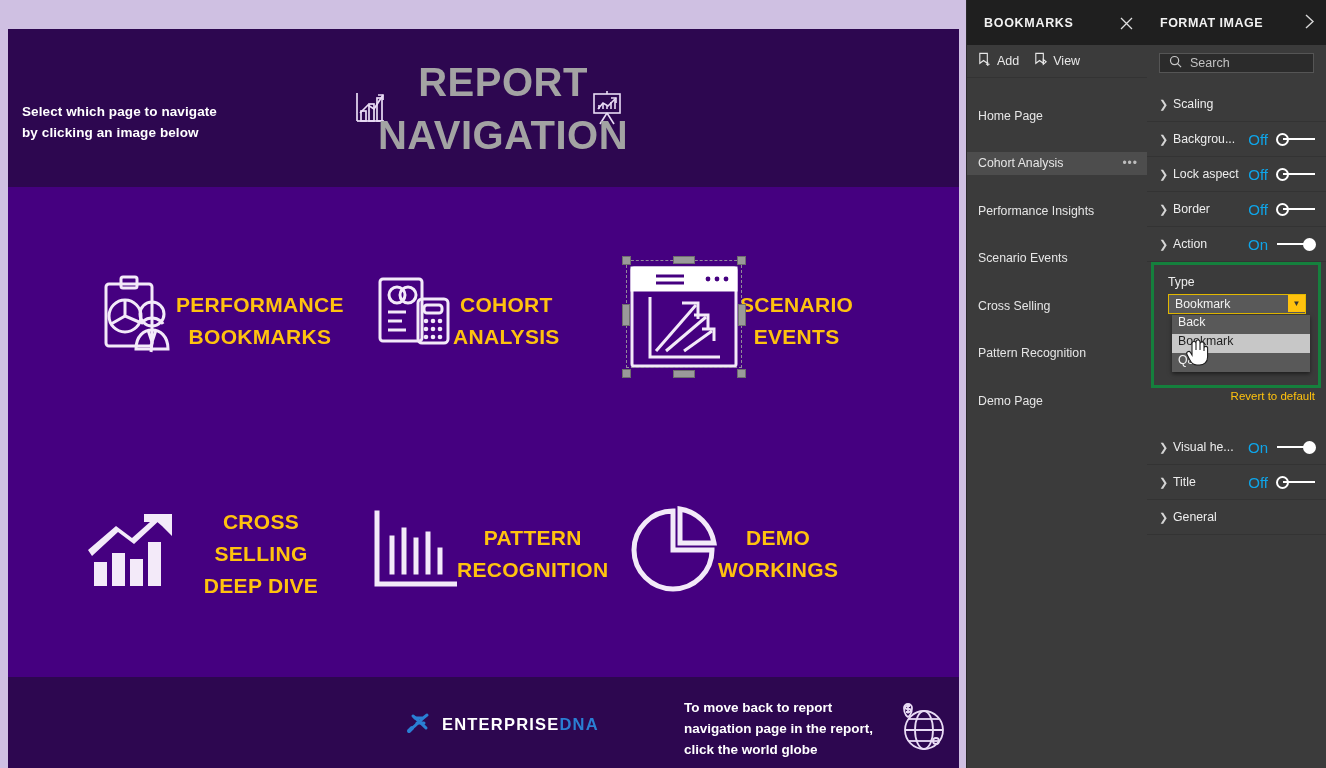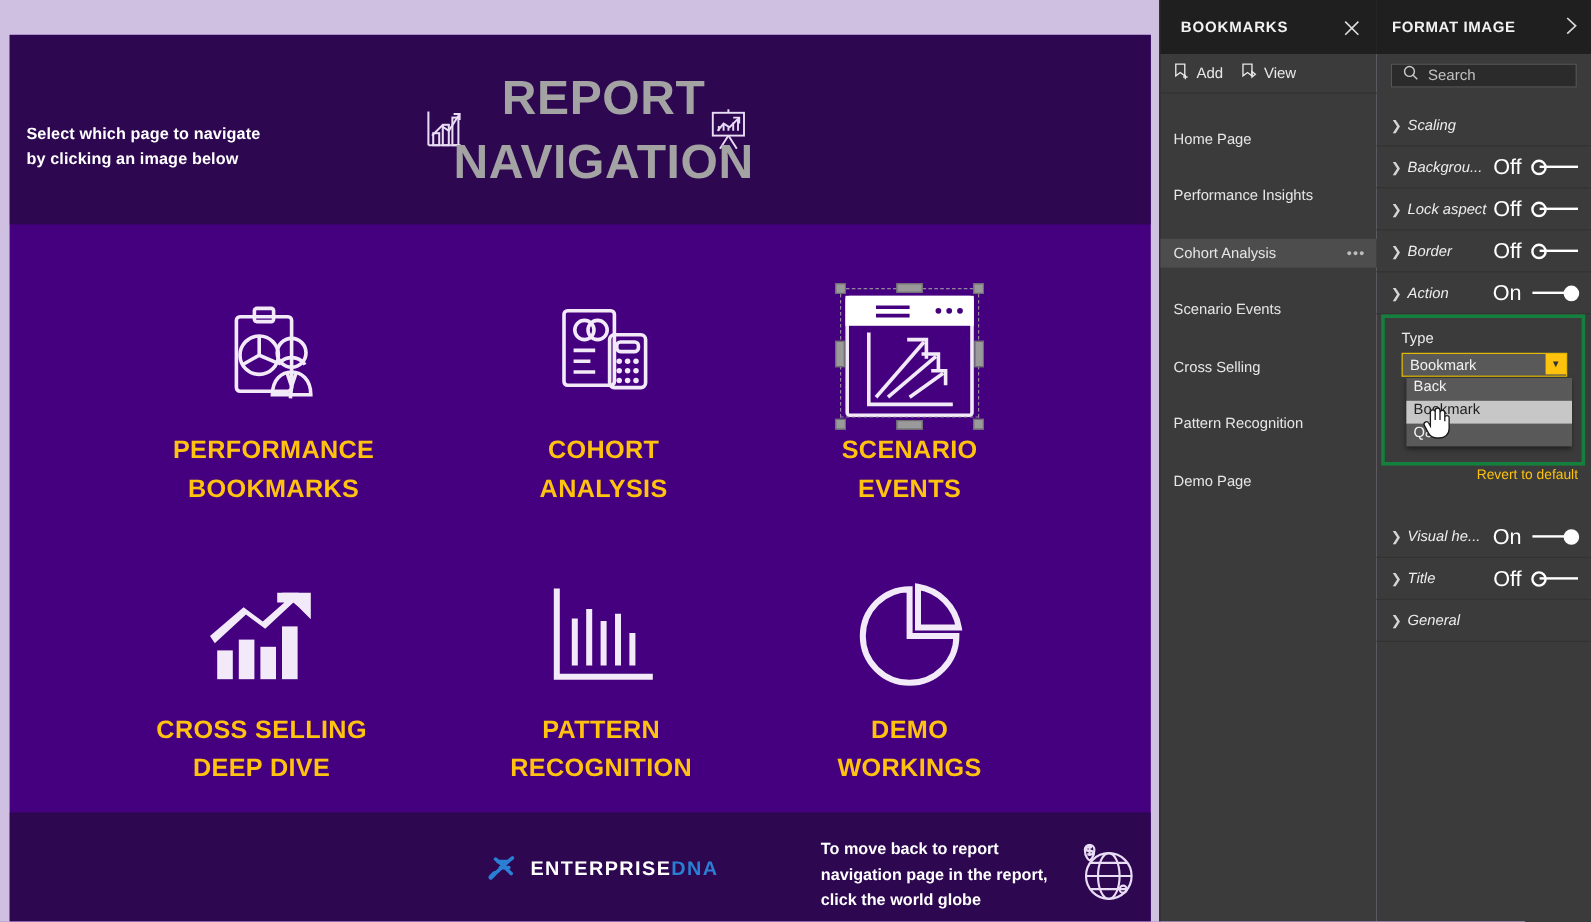--- a/index.html
+++ b/index.html
@@ -59,22 +59,22 @@
   #title-icon-right { left: 583px; top: 60px; }
 
   
   #tiles {
     position: absolute; left: 0; top: 158px;
     width: 951px; height: 490px;
   }
   .tile {
     position: absolute;
     width: 260px; height: 215px;
-    display: flex; flex-direction: column;
-    align-items: center; justify-content: flex-end;
+    display: flex; flex-direction: row;
+    align-items: center; justify-content: flex-start;
     cursor: pointer;
   }
   .tile-icon {
     height: 110px;
     display: flex; align-items: center; justify-content: center;
     color: #f3eaf9;
   }
   .tile-label {
     margin-top: 8px;
     color: #ffc20e;
@@ -212,24 +212,24 @@
   .fmt-row {
     position: relative;
     height: 35px;
     display: flex; align-items: center;
     padding-left: 12px;
     border-bottom: 1px solid #333;
     color: #ededed; font-size: 12.3px;
     cursor: pointer;
   }
   .chev { width: 14px; color: #d5d5d5; font-size: 11px; }
-  .fmt-name { flex: 0 0 auto; font-style: italic; }
+  .fmt-name { flex: 0 0 auto; }
   .fmt-state {
     position: absolute; right: 58px;
-    color: #ffffff; font-size: 18px;
+    color: #0ea5e9; font-size: 15px;
   }
   .toggle {
     position: absolute; right: 10px;
     width: 40px; height: 14px;
     display: flex; align-items: center;
   }
   .toggle .track {
     position: absolute; left: 7px; right: 1px;
     height: 2px; background: #ffffff;
   }
@@ -533,26 +533,26 @@
         <svg width="13" height="13" viewBox="0 0 13 13" stroke="currentColor" stroke-width="1.3">
             <path d="M1 1 L12 12 M12 1 L1 12"></path>
           </svg>
       </span>
     </div>
 
     <div id="bookmarks-list">
       <div class="bm-item">
         <span>Home Page</span>
       </div>
-      <div class="bm-item">
-        <span>Performance Insights</span>
-      </div>
       <div class="bm-item active">
         <span>Cohort Analysis</span>
         <span class="bm-ellipsis">•••</span>
+      </div>
+      <div class="bm-item">
+        <span>Performance Insights</span>
       </div>
       <div class="bm-item">
         <span>Scenario Events</span>
       </div>
       <div class="bm-item">
         <span>Cross Selling</span>
       </div>
       <div class="bm-item">
         <span>Pattern Recognition</span>
       </div>

